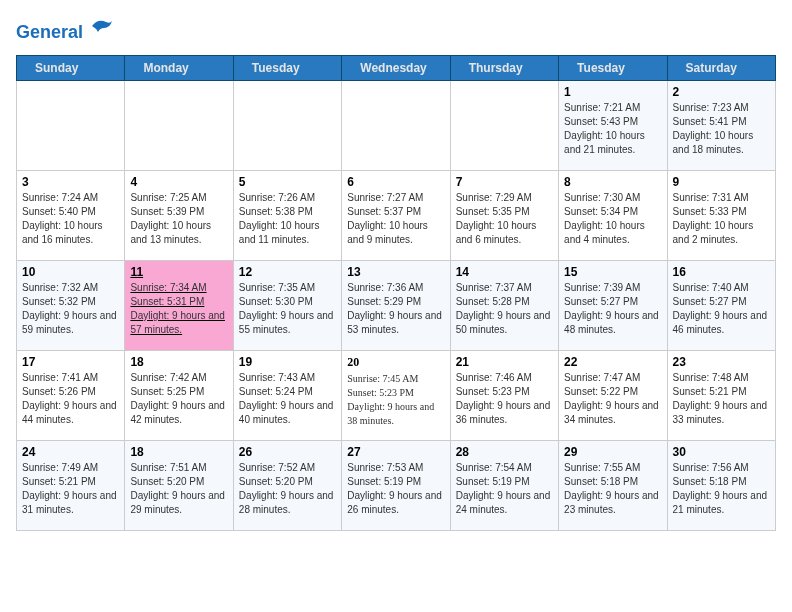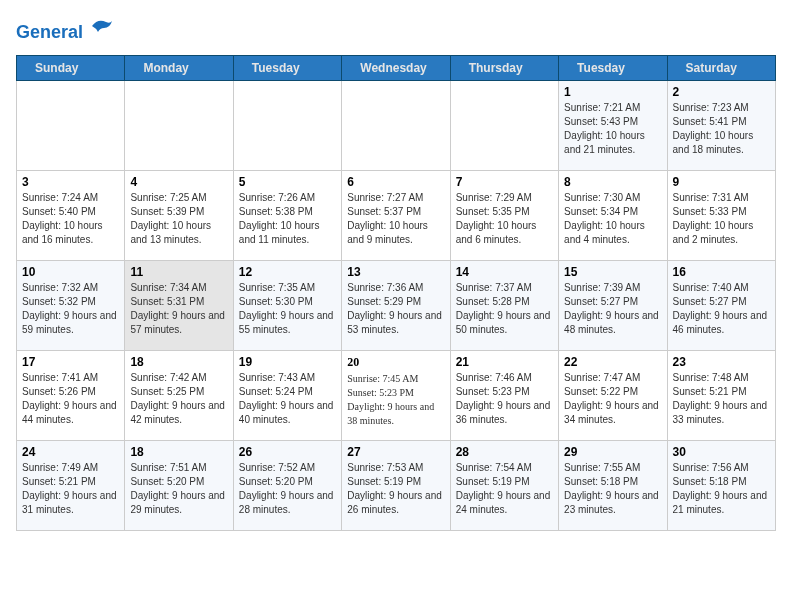--- a/index.html
+++ b/index.html
@@ -166,21 +166,21 @@
         <td style="background-color: rgb(255, 255, 255);">
           <span class="day-num">9</span>
           <div class="day-info">Sunrise: 7:31 AM<br>Sunset: 5:33 PM<br>Daylight: 10 hours and 2 minutes.</div>
         </td>
       </tr>
       <tr>
         <td style="background-color: rgb(245, 248, 252);">
           <span class="day-num">10</span>
           <div class="day-info">Sunrise: 7:32 AM<br>Sunset: 5:32 PM<br>Daylight: 9 hours and 59 minutes.</div>
         </td>
-        <td style="background-color: #e5e5e5;">
+        <td style="background-color: #f9a8d4; text-decoration: underline;">
           <span class="day-num">11</span>
           <div class="day-info">Sunrise: 7:34 AM<br>Sunset: 5:31 PM<br>Daylight: 9 hours and 57 minutes.</div>
         </td>
         <td style="background-color: rgb(245, 248, 252); margin-top: 32px;">
           <span class="day-num">12</span>
           <div class="day-info">Sunrise: 7:35 AM<br>Sunset: 5:30 PM<br>Daylight: 9 hours and 55 minutes.</div>
         </td>
         <td style="background-color: rgb(245, 248, 252);">
           <span class="day-num">13</span>
           <div class="day-info">Sunrise: 7:36 AM<br>Sunset: 5:29 PM<br>Daylight: 9 hours and 53 minutes.</div>

